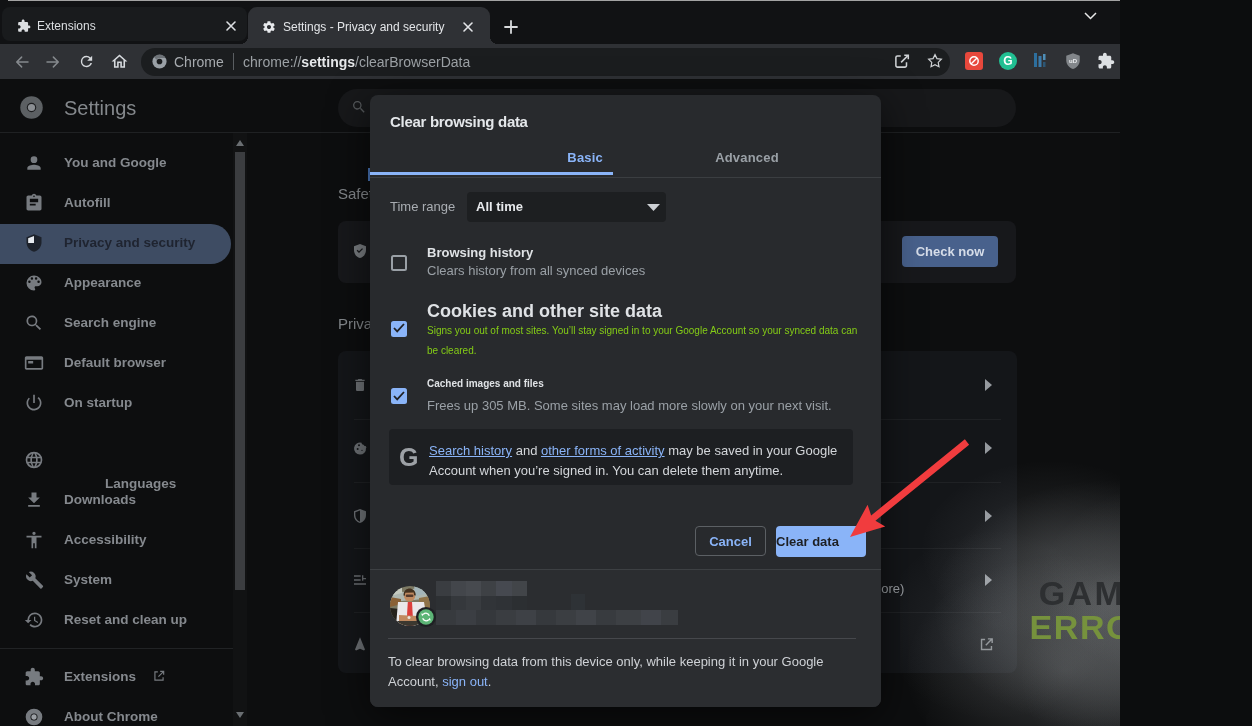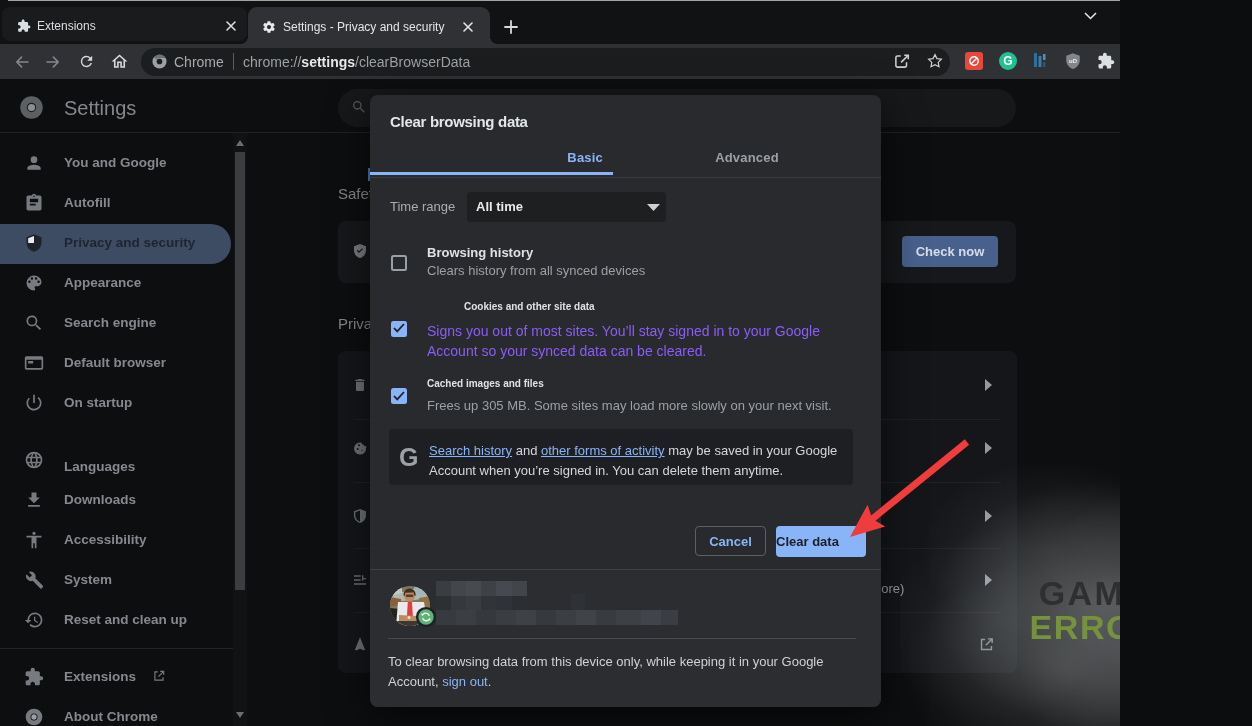--- a/index.html
+++ b/index.html
@@ -187,21 +187,21 @@
     </svg>
   <div class="mi" style="top:355px;">Default browser</div>
   <svg class="mic" style="top:393px;" width="20" height="20" viewBox="0 0 24 24">
       <path fill="#777b80" d="M11 2h2v10h-2V2zm6.6 2.9l-1.4 1.4A7 7 0 1 1 5 12c0-2 .8-3.7 2.1-5L5.7 5.6A9 9 0 1 0 21 12c0-2.8-1.3-5.3-3.4-7.1z"></path>
     </svg>
   <div class="mi" style="top:395px;">On startup</div>
 
   <svg class="mic" style="top:450px;" width="20" height="20" viewBox="0 0 24 24">
       <path fill="#777b80" d="M12 2a10 10 0 1 0 0 20 10 10 0 0 0 0-20zm7 6h-3a15 15 0 0 0-1.4-3.6A8 8 0 0 1 19 8zM12 4c.8 1.2 1.5 2.5 1.9 4h-3.8c.4-1.5 1-2.8 1.9-4zM4.3 14a8 8 0 0 1 0-4h3.4a16 16 0 0 0 0 4H4.3zm1 2h3a15 15 0 0 0 1.4 3.6A8 8 0 0 1 5.3 16zm3-8h-3a8 8 0 0 1 4.3-3.6A15 15 0 0 0 8.2 8zM12 20c-.8-1.2-1.5-2.5-1.9-4h3.8c-.4 1.5-1 2.8-1.9 4zm2.3-6H9.7a14 14 0 0 1 0-4h4.6a14 14 0 0 1 0 4zm.3 5.6A15 15 0 0 0 16 16h3a8 8 0 0 1-4.4 3.6zm1.7-5.6a16 16 0 0 0 0-4h3.4a8 8 0 0 1 0 4h-3.4z"></path>
     </svg>
-  <div class="mi" style="top:459px;">Languages</div>
+  <div class="mi" style="top:476px;margin-left:41px;">Languages</div>
   <svg class="mic" style="top:490px;" width="20" height="20" viewBox="0 0 24 24">
       <path fill="#777b80" d="M19 9h-4V3H9v6H5l7 7 7-7zM5 18v2h14v-2H5z"></path>
     </svg>
   <div class="mi" style="top:492px;">Downloads</div>
   <svg class="mic" style="top:530px;" width="20" height="20" viewBox="0 0 24 24">
       <path fill="#777b80" d="M12 2a2 2 0 1 1 0 4 2 2 0 0 1 0-4zm9 7h-6v13h-2v-6h-2v6H9V9H3V7h18v2z"></path>
     </svg>
   <div class="mi" style="top:532px;">Accessibility</div>
   <svg class="mic" style="top:570px;" width="20" height="20" viewBox="0 0 24 24">
       <path fill="#777b80" d="M22.7 19l-9.1-9.1a6 6 0 0 0-7.9-7.6l4 4-2.8 2.8-4-4a6 6 0 0 0 7.6 7.9l9.1 9.1c.4.4 1 .4 1.4 0l1.7-1.7c.4-.4.4-1 0-1.4z"></path>
@@ -296,26 +296,26 @@
   <div class="abs" style="left:467px;top:192px;width:199px;height:29.5px;background:#1d1f21;border-radius:4px;"></div>
   <div class="abs" style="left:476px;top:199px;font-size:13px;font-weight:bold;color:#e8eaed;">All time</div>
   <svg class="abs" style="left:647px;top:204px;" width="13" height="7" viewBox="0 0 13 7">
       <path fill="#ccd0d4" d="M0 0h13L6.5 7z"></path>
     </svg>
 
   <div class="abs" style="left:391px;top:255px;width:16px;height:16px;border:2px solid #9aa0a6;border-radius:2.5px;"></div>
   <div class="abs" style="left:427px;top:245px;font-size:13px;font-weight:bold;color:#dfe2e5;">Browsing history</div>
   <div class="abs" style="left:427px;top:263px;font-size:13px;color:#9aa0a6;">Clears history from all synced devices</div>
 
-  <div class="abs" style="left:427px;top:301px;font-size:10px;font-weight:bold;color:#dfe2e5;margin-left:37px;">Cookies and other site data</div>
+  <div class="abs" style="left:427px;top:301px;font-size:18px;font-weight:bold;color:#dfe2e5;">Cookies and other site data</div>
   <div class="abs" style="left:391px;top:320.5px;width:16px;height:16px;background:#8ab4f8;border-radius:2.5px;"></div>
   <svg class="abs" style="left:393px;top:323px;" width="12" height="10" viewBox="0 0 12 10">
       <path fill="none" stroke="#202124" stroke-width="1.8" d="M1 5l3.2 3.4L11 1"></path>
     </svg>
-  <div class="abs" style="left:427px;top:321px;width:440px;font-size:14px;color:#8b5cf6;line-height:20px;">Signs you out of most sites. You’ll stay signed in to your Google Account so your synced data can be cleared.</div>
+  <div class="abs" style="left:427px;top:321px;width:440px;font-size:10px;color:#84cc16;line-height:20px;">Signs you out of most sites. You’ll stay signed in to your Google Account so your synced data can be cleared.</div>
 
   <div class="abs" style="left:427px;top:377.5px;font-size:10px;font-weight:bold;color:#dfe2e5;">Cached images and files</div>
   <div class="abs" style="left:391px;top:388px;width:16px;height:16px;background:#8ab4f8;border-radius:2.5px;"></div>
   <svg class="abs" style="left:393px;top:390.5px;" width="12" height="10" viewBox="0 0 12 10">
       <path fill="none" stroke="#202124" stroke-width="1.8" d="M1 5l3.2 3.4L11 1"></path>
     </svg>
   <div class="abs" style="left:427px;top:397.5px;font-size:13px;color:#9aa0a6;">Frees up 305 MB. Some sites may load more slowly on your next visit.</div>
 
   <div class="abs" style="left:389px;top:429px;width:464px;height:56px;background:#1d1f22;border-radius:4px;"></div>
   <div class="abs" style="left:399px;top:443px;font-size:25px;font-weight:bold;color:#9da1a6;">G</div>

